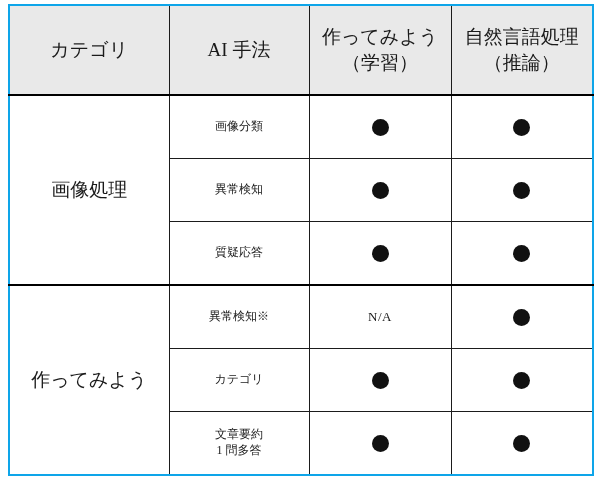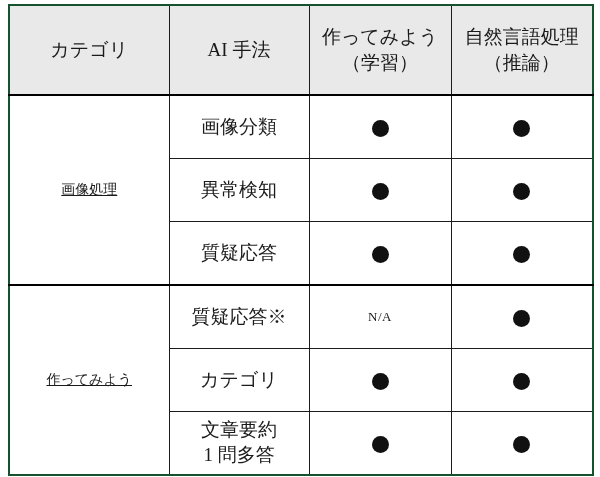--- a/index.html
+++ b/index.html
@@ -48,26 +48,25 @@
   }
   thead th.hdr-thick-bottom {
     border-bottom: 2px solid #000;
   }
   .hdr-two-line span {
     display: block;
     font-family: Liberation Serif, serif;
   }
   tbody td {
     height: 62px;
-    font-size: 19px;
+    font-size: 12px;
     line-height: 1.3;
   }
   td.category {
-    font-size: 14px;
-    text-decoration: underline;
+    font-size: 19px;
   }
   td.method {
     text-align: left;
     padding-left: 14px;
   }
   td.method .two-line span {
     display: block;
   }
   .dot {
     display: inline-block;
@@ -79,21 +78,21 @@
   }
   .na {
     font-size: 13px;
     letter-spacing: 0.5px;
   }
   
   tr.group-start > td {
     border-top: 2px solid #000;
   }
   table.matrix {
-    border: 2px solid #14532d;
+    border: 2px solid #0ea5e9;
   }
 </style>
 </head>
 <body>
 
 <div class="sheet">
   <table class="matrix">
     <colgroup>
       <col class="c-cat">
       <col class="c-method">
@@ -146,21 +145,21 @@
           </span>
         </td>
         <td><span class="dot"></span></td>
         <td><span class="dot"></span></td>
       </tr>
 
       <tr class="group-start">
         <td class="category" rowspan="3">作ってみよう</td>
         <td class="method">
           <span class="two-line">
-            <span>質疑応答※</span>
+            <span>異常検知※</span>
           </span>
         </td>
         <td class="na">N/A</td>
         <td><span class="dot"></span></td>
       </tr>
       <tr>
         <td class="method">
           <span class="two-line">
             <span>カテゴリ</span>
           </span>

